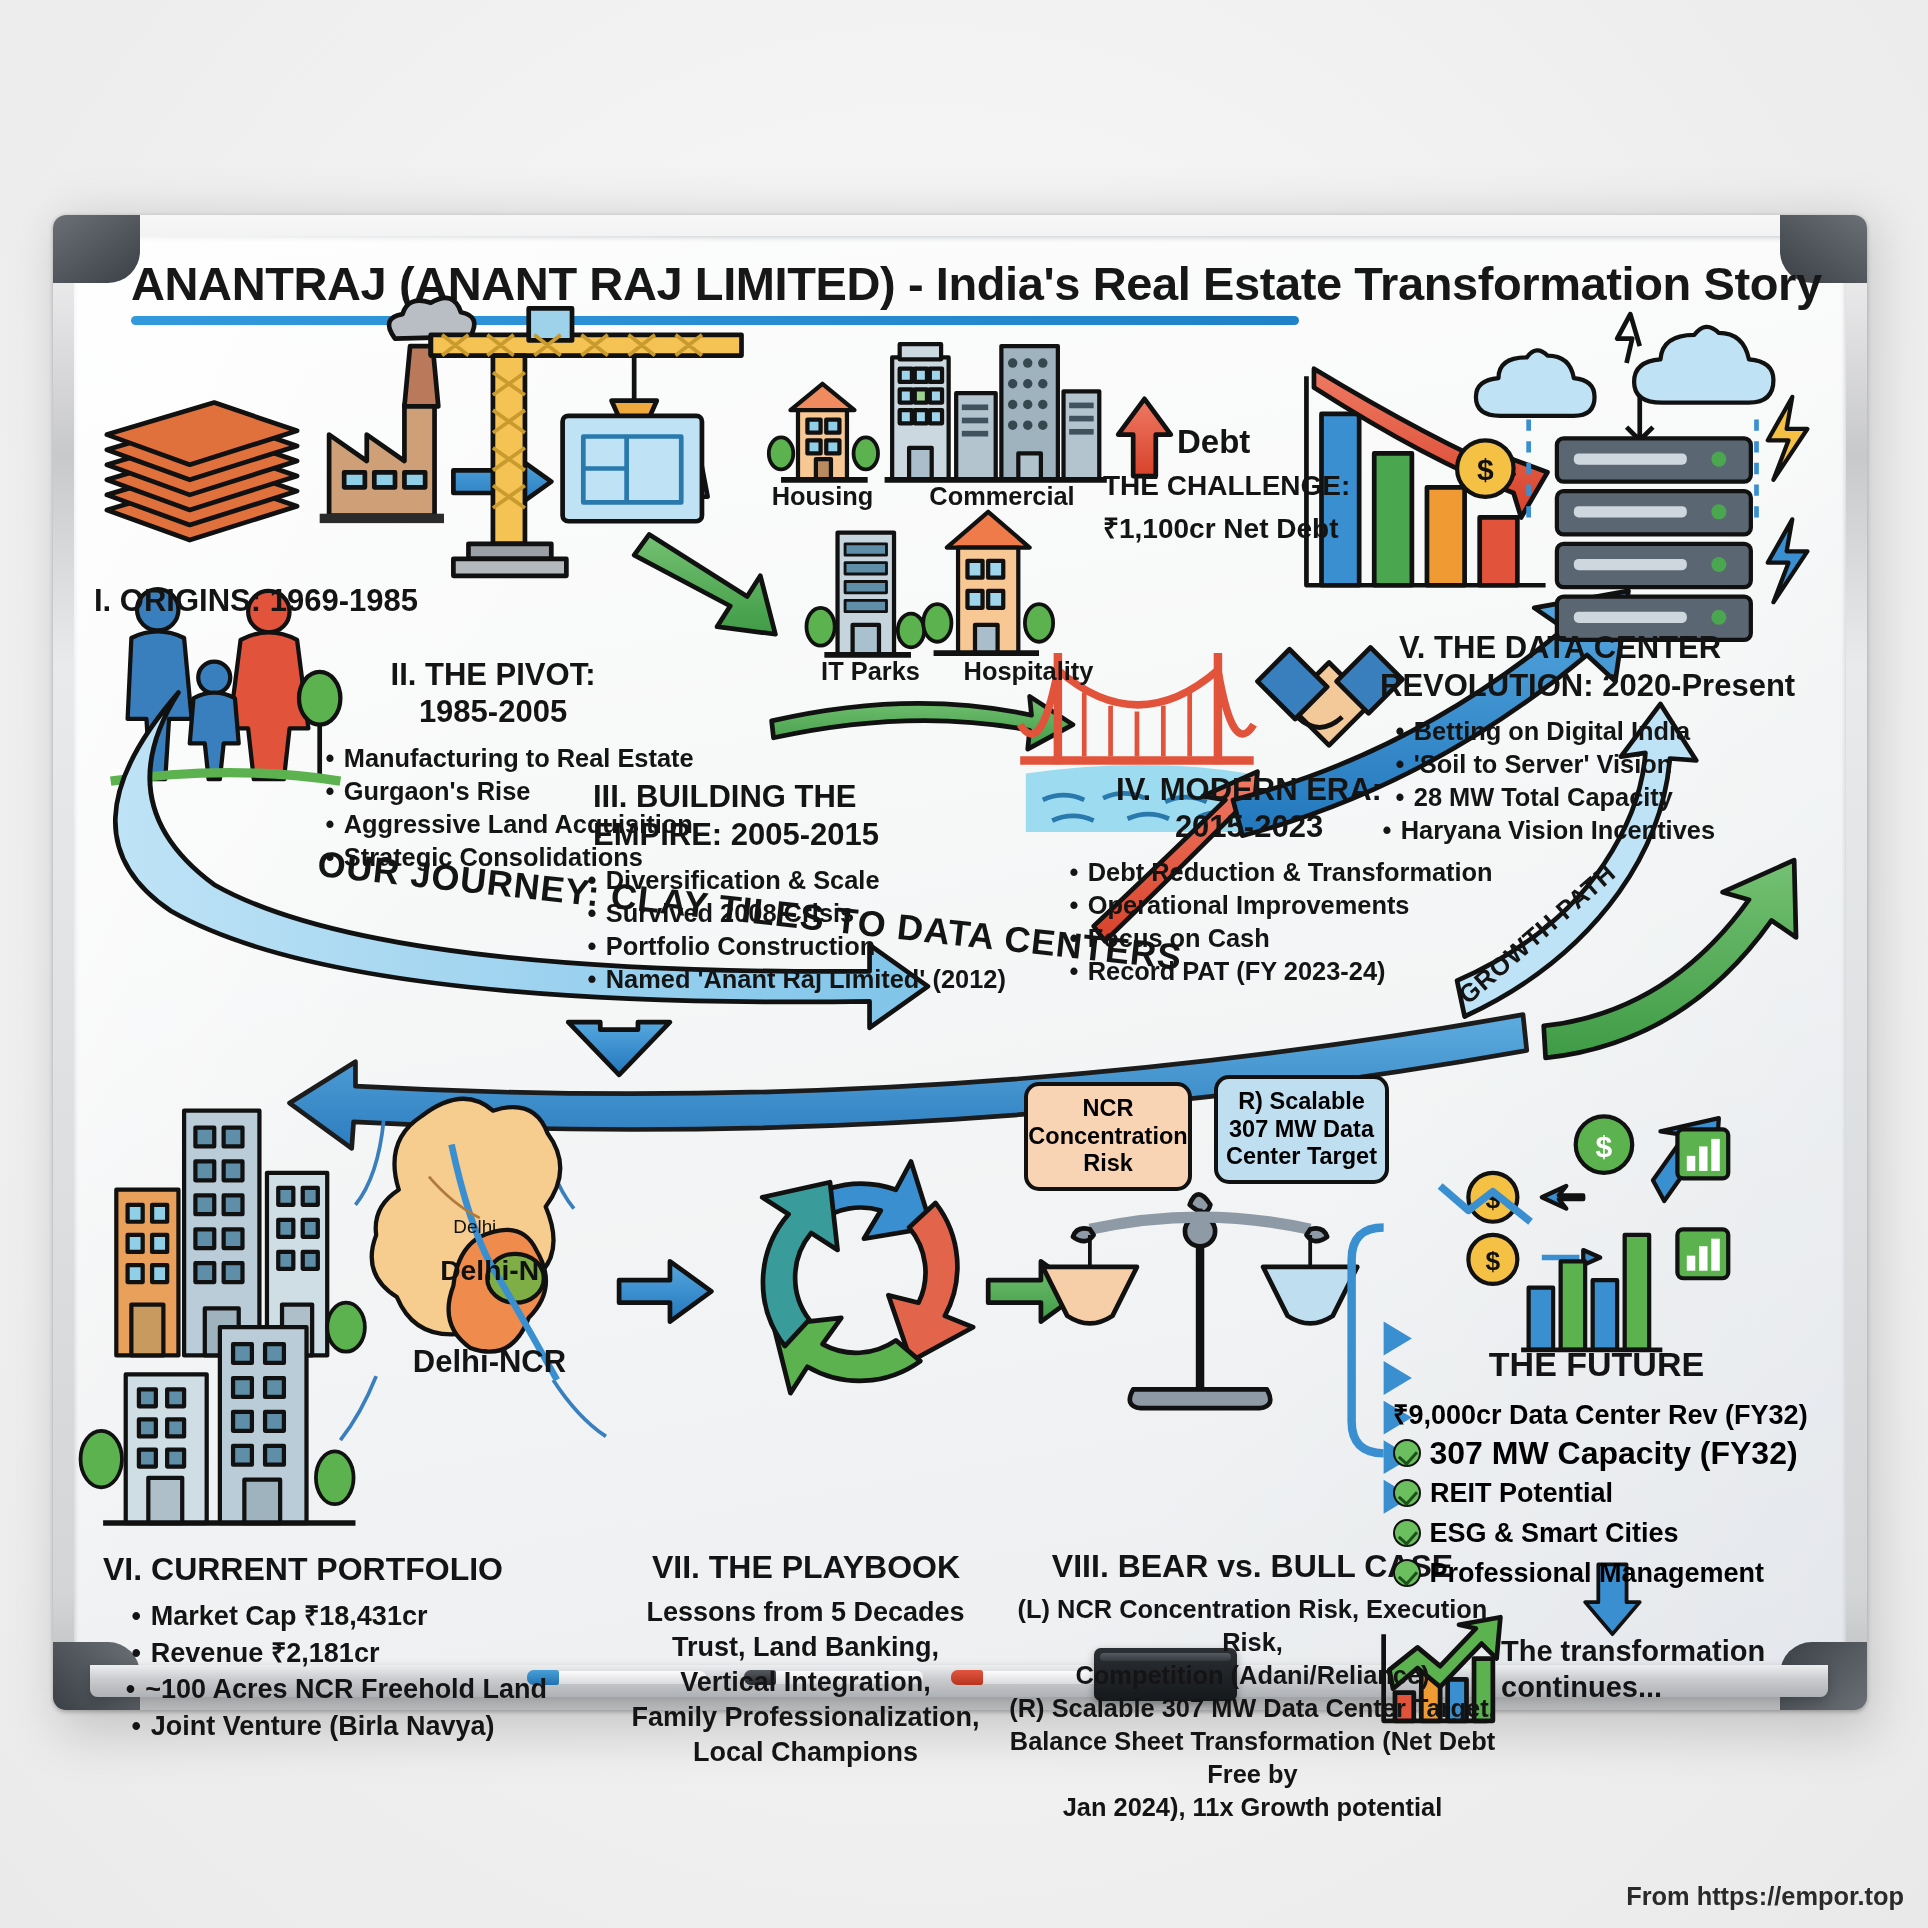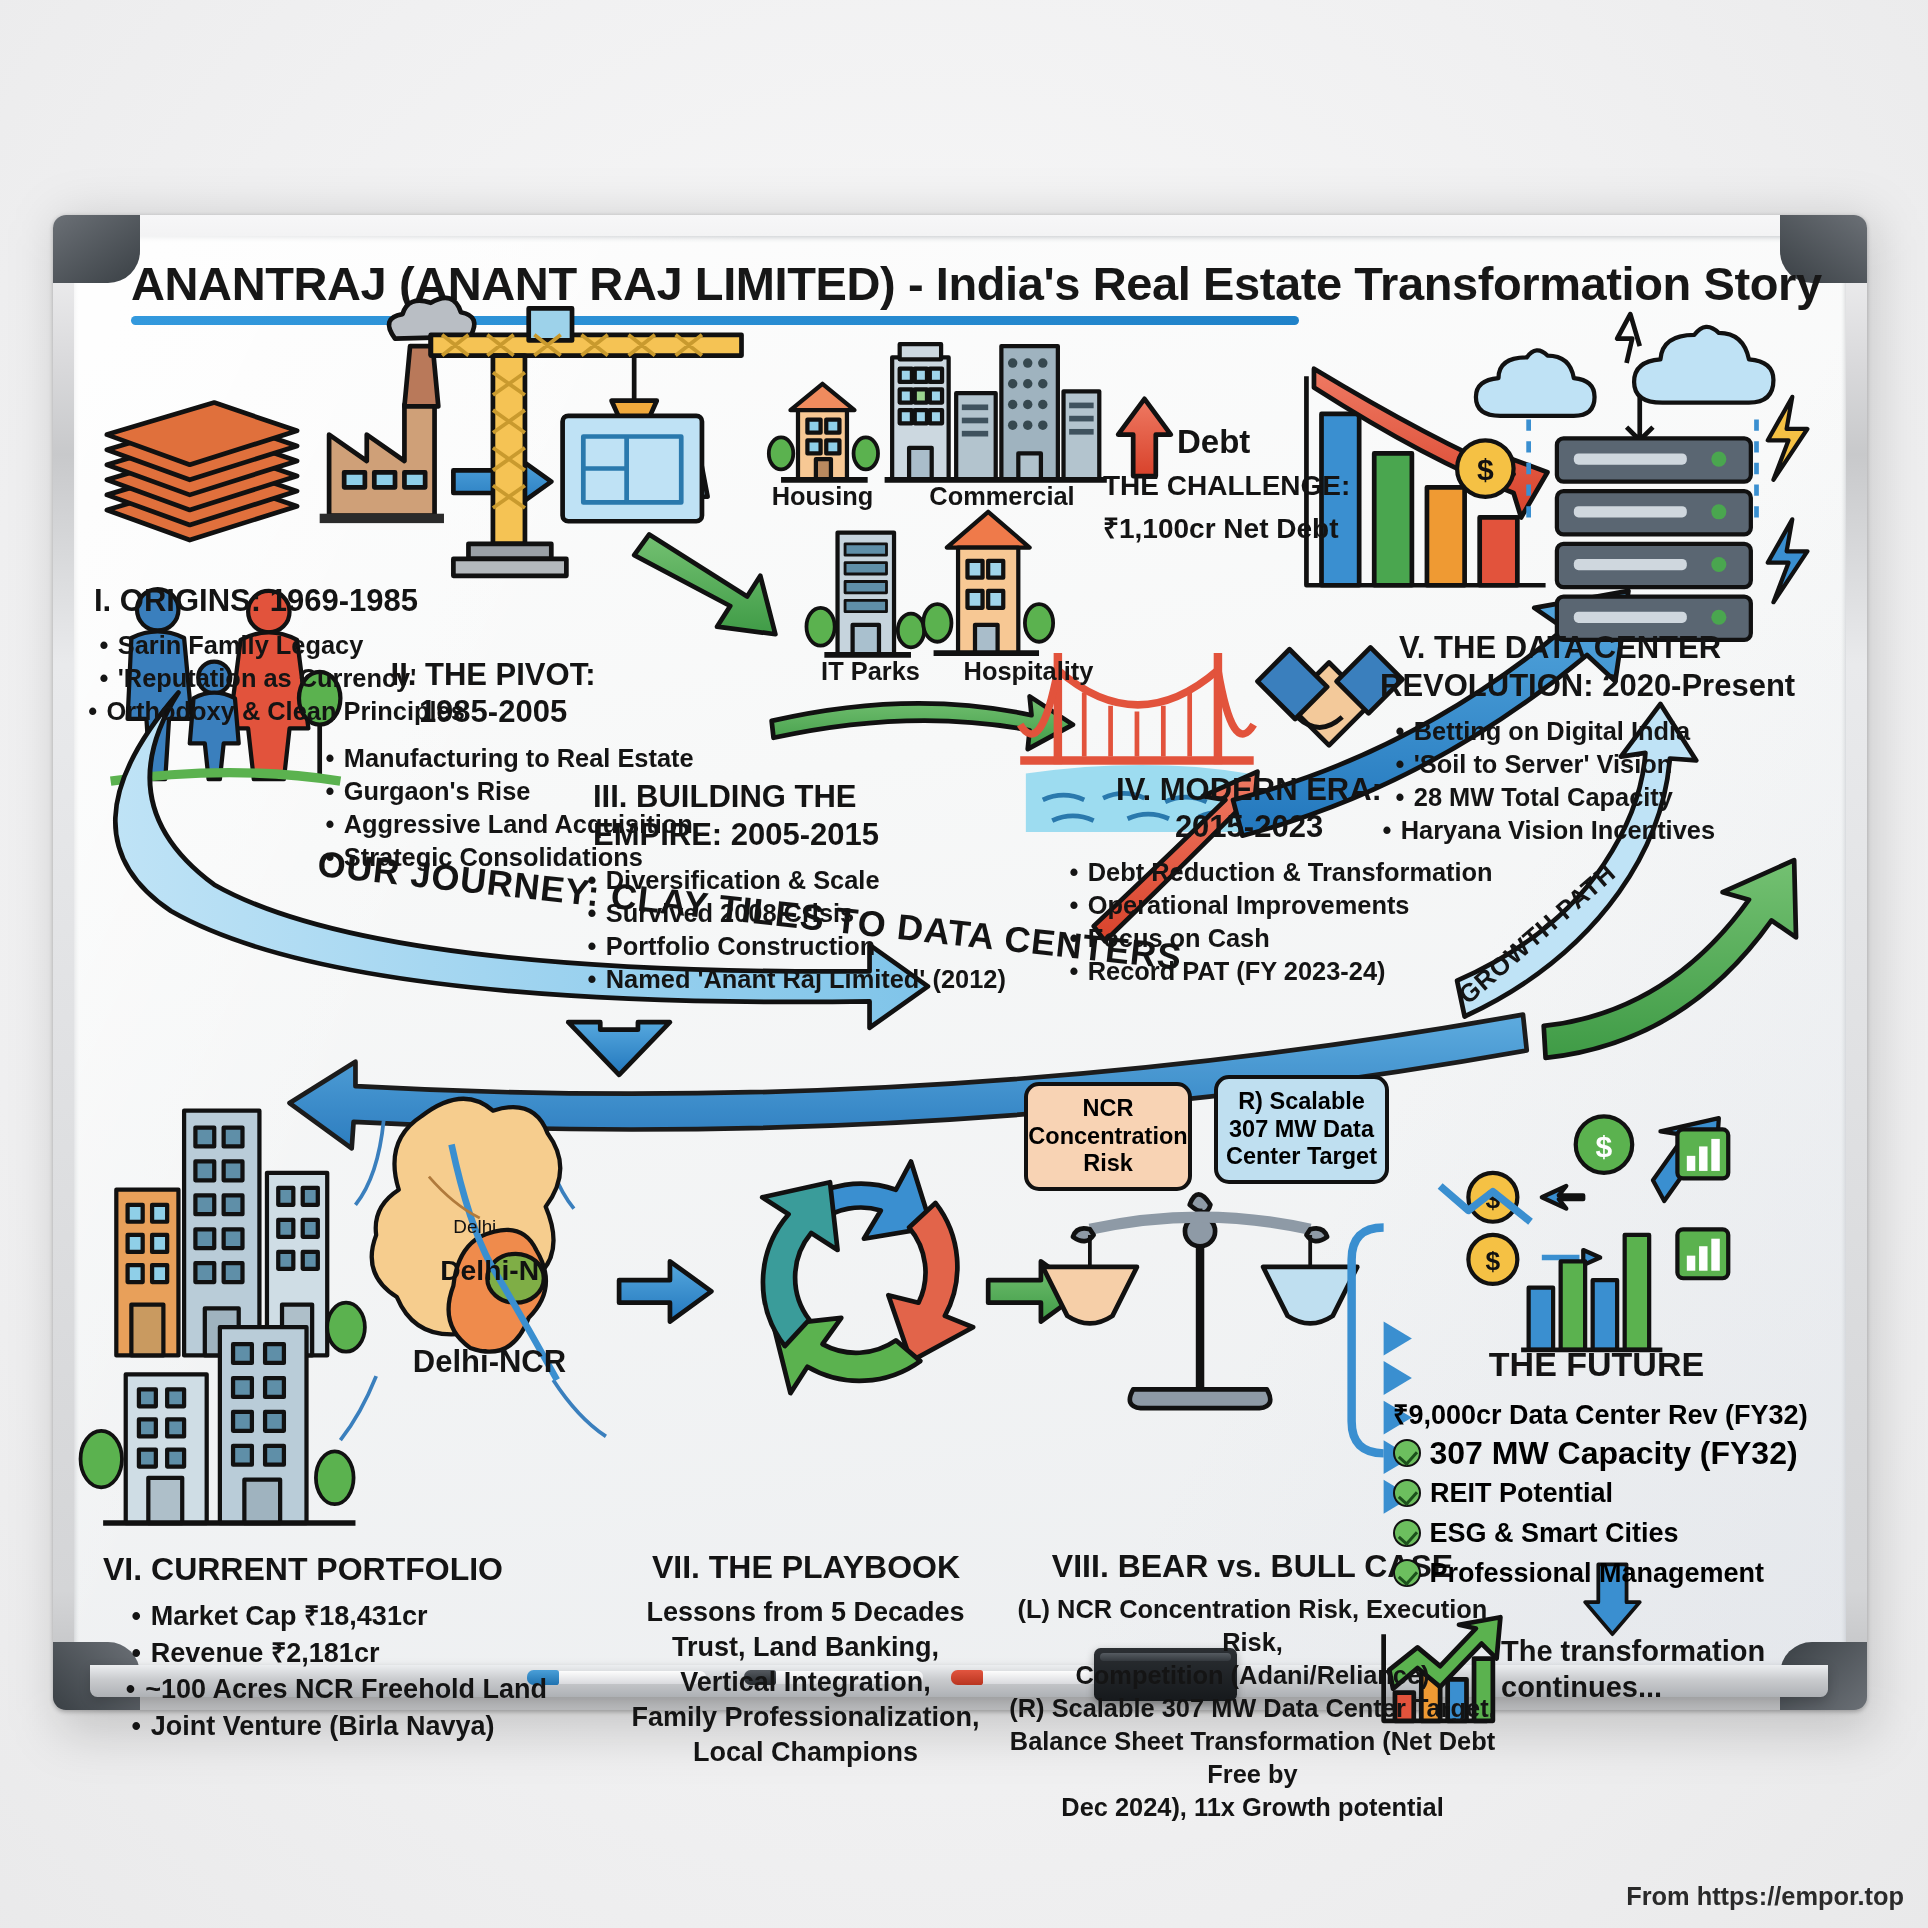--- a/index.html
+++ b/index.html
@@ -590,25 +590,20 @@
     <div class="blk ctr" style="left:693px;top:247px;width:113px;font-size:25.4px;font-weight:bold;">Housing</div>
     <div class="blk ctr" style="left:829px;top:247px;width:200px;font-size:25.4px;font-weight:bold;">Commercial</div>
     <div class="blk ctr" style="left:727px;top:422px;width:141px;font-size:25.4px;font-weight:bold;">IT Parks</div>
     <div class="blk ctr" style="left:863px;top:422px;width:185px;font-size:25.4px;font-weight:bold;">Hospitality</div>
 
     <div class="blk" style="left:1104px;top:188px;font-size:33px;font-weight:bold;">Debt</div>
     <div class="blk" style="left:1030px;top:235px;font-size:28px;font-weight:bold;">THE CHALLENGE:</div>
     <div class="blk" style="left:1030px;top:273px;font-size:28px;font-weight:bold;">₹1,100cr Net Debt</div>
 
     <div class="blk hd" style="left:21px;top:350px;font-size:31px;">I. ORIGINS: 1969-1985</div>
-    <ul class="blk bl" style="left:28px;top:394px;font-size:25.4px;font-weight:bold;">
-      <li>Sarin Family Legacy</li>
-      <li>'Reputation as Currency'</li>
-      <li style="margin-left:-11.3px">Orthodoxy &amp; Clean Principles</li>
-    </ul>
 
     <div class="blk hd ctr" style="left:271px;top:424px;width:298px;font-size:31px;">II. THE PIVOT:</div>
     <div class="blk hd ctr" style="left:271px;top:461px;width:298px;font-size:31px;">1985-2005</div>
     <ul class="blk bl" style="left:254px;top:507px;font-size:25.4px;font-weight:bold;">
       <li>Manufacturing to Real Estate</li>
       <li>Gurgaon's Rise</li>
       <li>Aggressive Land Acquisition</li>
       <li>Strategic Consolidations</li>
     </ul>
 
@@ -680,21 +675,21 @@
       <div>Family Professionalization,</div>
       <div>Local Champions</div>
     </div>
 
     <div class="blk hd ctr" style="left:944px;top:1315px;width:471px;font-size:32px;">VIII. BEAR vs. BULL CASE</div>
     <div class="blk ctr" style="left:927px;top:1358px;width:505px;font-size:25.4px;font-weight:bold;line-height:1.30;">
       <div>(L) NCR Concentration Risk, Execution Risk,</div>
       <div>Competition (Adani/Reliance)</div>
       <div>(R) Scalable 307 MW Data Center Target,</div>
       <div>Balance Sheet Transformation (Net Debt Free by</div>
-      <div>Dec 2024), 11x Growth potential</div>
+      <div>Jan 2024), 11x Growth potential</div>
     </div>
 
     <div class="blk hd ctr" style="left:1326px;top:1111px;width:395px;font-size:34px;">THE FUTURE</div>
     <div class="abs" style="left:1320px;top:1158px;width:443px;">
       <div style="display:flex;align-items:center;gap:8.5px;height:40px;">
         <span style="font-size:27px;font-weight:bold;white-space:nowrap;">₹9,000cr Data Center Rev (FY32)</span>
       </div>
       <div style="display:flex;align-items:center;gap:8.5px;height:40px;">
         <span class="chk"></span>
         <span style="font-size:32px;font-weight:bold;white-space:nowrap;">307 MW Capacity (FY32)</span>

